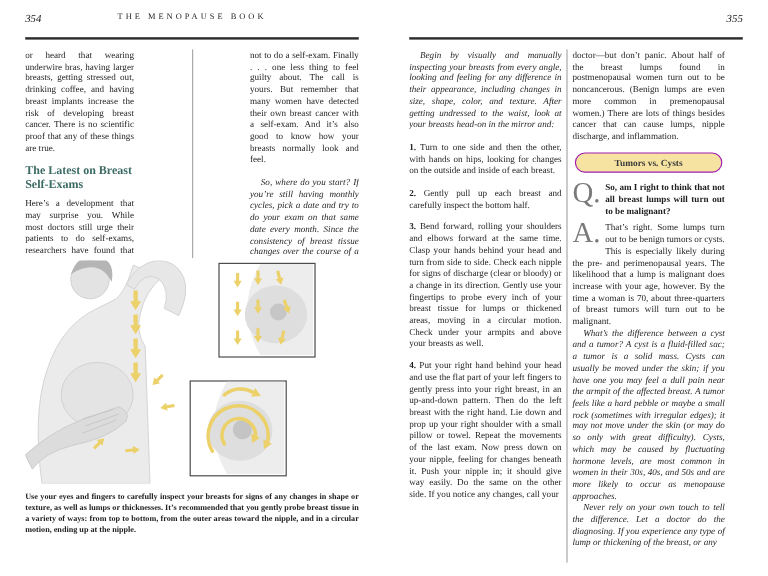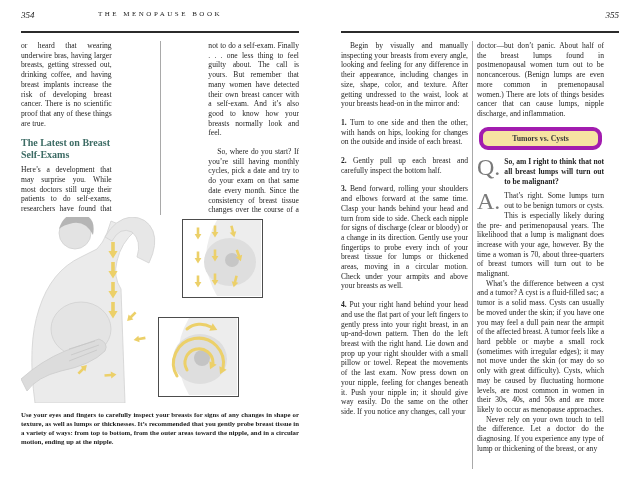--- a/index.html
+++ b/index.html
@@ -20,32 +20,32 @@
   .running-head{position:absolute;left:0;right:0;text-align:center;font-size:7px;letter-spacing:2.5px;color:#222;}
   .head-rule{border-bottom:2px solid var(--rule);margin-top:5px;margin-bottom:8px;}
   .columns{display:flex;}
   .col{width:134px;font-size:7.6px;line-height:9.7px;text-align:justify;}
   .page-right .col{width:127px;}
   .col p{margin:0;}
   .col p + p{margin-top:9px;}
   .col-rule{width:1px;background:#a9a9a9;margin:0 4px;align-self:stretch;}
   .page-left .columns{height:174px;overflow:hidden;gap:44px;}
   .page-right .columns{height:428px;overflow:hidden;}
-  .indent{text-indent:9px;}
+  .indent{text-indent:9px;font-style:italic;}
   h2.section-heading{font-size:10px;line-height:12px;color:var(--heading-accent);margin:9px 0 4px 0;font-weight:bold;text-align:left;}
   .figure-area{position:relative;height:186px;margin-top:2px;}
   .inset{position:absolute;border:1.5px solid #4c4c4c;background:#fff;}
   .inset-1{left:161px;top:2px;width:81px;height:79px;}
   .inset-2{left:137px;top:100px;width:81px;height:80px;}
   .caption{margin-top:7px;}
   .caption h3{font-size:8px;letter-spacing:1.2px;font-weight:bold;color:#111;margin-bottom:2px;}
   .caption p{font-size:6.8px;line-height:9px;text-align:justify;color:#222;font-weight:bold;}
   .step{margin-top:9px;}
   .stepnum{font-weight:bold;}
-  .badge{background:var(--badge-bg);border:4px solid #a21caf;border-radius:9px;text-align:center;font-weight:bold;font-size:7.8px;color:#3a3a3a;padding:3px 0;margin:8px 2px 7px 2px;}
+  .badge{background:var(--badge-bg);border:1px solid #a21caf;border-radius:9px;text-align:center;font-weight:bold;font-size:7.8px;color:#3a3a3a;padding:3px 0;margin:8px 2px 7px 2px;}
   .qa{margin-top:5px;overflow:hidden;}
   .dropcap{float:left;font-size:24px;line-height:19px;color:var(--dropcap);margin:1px 4px 0 0;font-family:"Liberation Serif",serif;}
   .qtext{font-weight:bold;}
   .qa-body{font-size:7.6px;line-height:9.7px;text-align:justify;}
   .arw{fill:var(--arrow);}
   .arcline{stroke:var(--arrow);stroke-width:3;fill:none;stroke-linecap:round;}
 </style>
 </head>
 <body>
 

